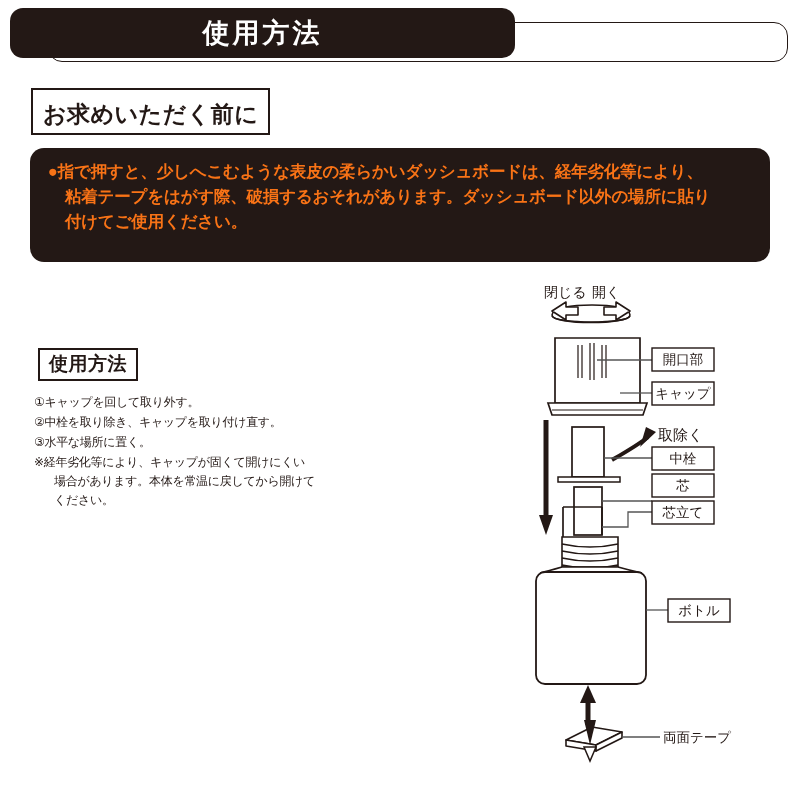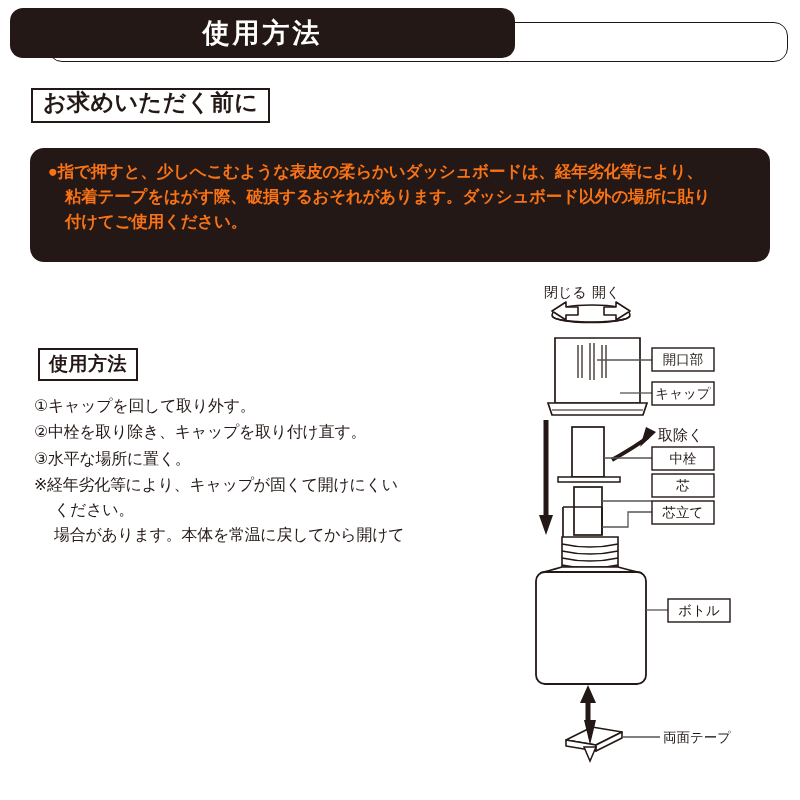--- a/index.html
+++ b/index.html
@@ -54,21 +54,21 @@
     letter-spacing: 3px;
     line-height: 1;
   }
 
   
   .subheading-box {
     position: absolute;
     left: 31px;
     top: 88px;
     border: 2.5px solid #231815;
-    padding: 0 10px 6px 10px;
+    padding: 12px 10px 6px 10px;
     background: #ffffff;
   }
   .subheading-text {
     font-size: 23px;
     font-weight: bold;
     line-height: 1.1;
     letter-spacing: 0.5px;
   }
 
   
@@ -110,21 +110,21 @@
     letter-spacing: 0.5px;
     line-height: 1.15;
   }
   .steps {
     position: absolute;
     left: 34px;
     top: 393px;
     width: 430px;
   }
   .step {
-    font-size: 16px;
+    font-size: 12px;
     line-height: 1.58;
     letter-spacing: -0.3px;
     color: #231815;
     margin-bottom: 1px;
   }
   .step .cont {
     display: block;
     padding-left: 20px;
   }
 
@@ -189,22 +189,22 @@
     <span>①キャップを回して取り外す。</span>
   </div>
   <div class="step">
     <span>②中栓を取り除き、キャップを取り付け直す。</span>
   </div>
   <div class="step">
     <span>③水平な場所に置く。</span>
   </div>
   <div class="step">
     <span>※経年劣化等により、キャップが固くて開けにくい</span>
+    <span class="cont">場合があります。本体を常温に戻してから開けて</span>
     <span class="cont">ください。</span>
-    <span class="cont">場合があります。本体を常温に戻してから開けて</span>
   </div>
 </div>
 
 <div class="diagram">
   <svg width="300" height="510" viewBox="0 0 300 510" xmlns="http://www.w3.org/2000/svg">
 
     <g>
       <text class="rot-text" x="44" y="22">閉じる</text>
       <text class="rot-text" x="92" y="22">開く</text>
 

